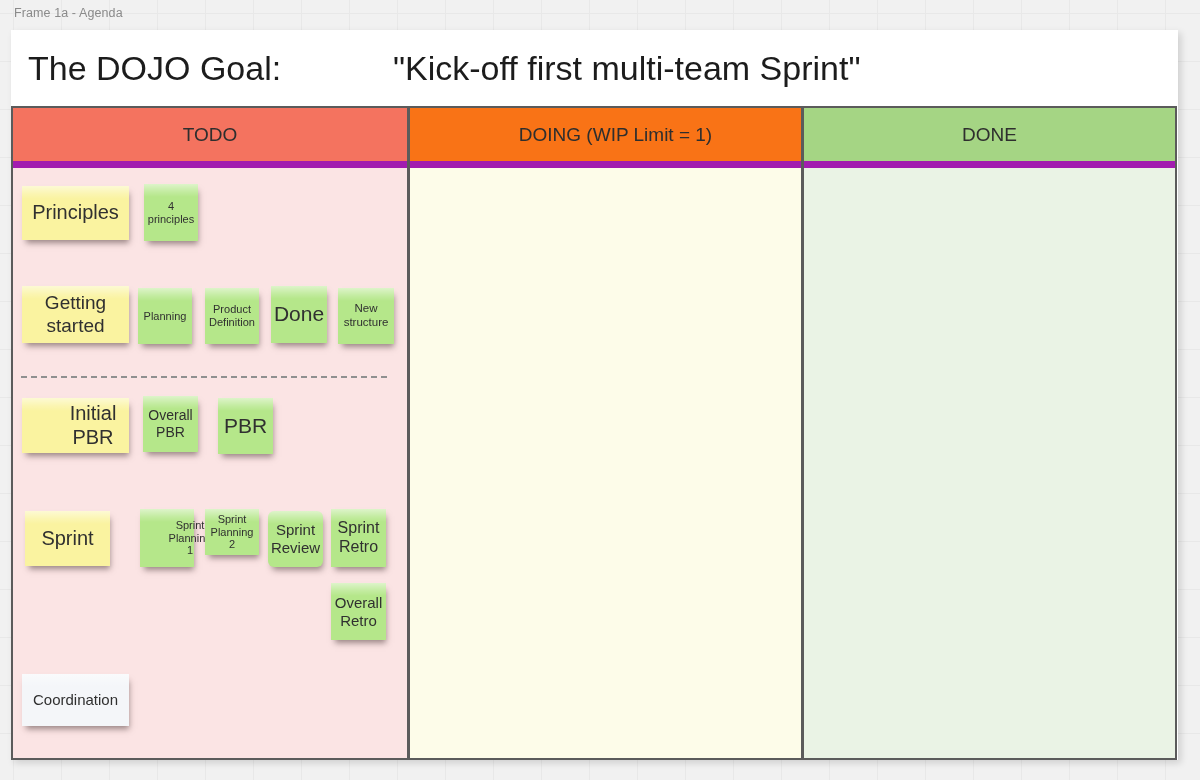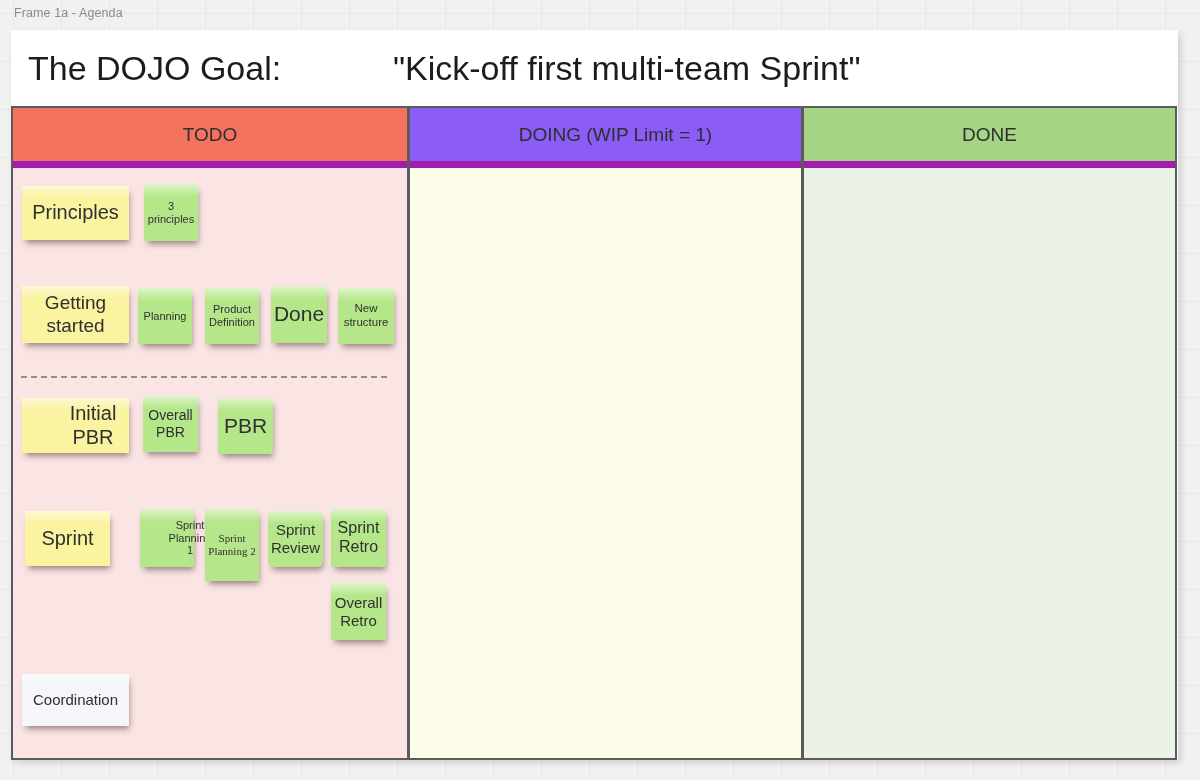--- a/index.html
+++ b/index.html
@@ -75,21 +75,21 @@
   .s-newstruct     { left:325px; top:120px; width:56px;  height:56px; font-size:11.5px; }
   .todo-divider {
     position:absolute; left:8px; top:208px; width:366px; height:0;
     border-top:2px dashed #8f8f8f;
   }
   .s-initialpbr    { left:9px;   top:230px; width:107px; height:55px; font-size:20px; }
   .s-overallpbr    { left:130px; top:228px; width:55px;  height:56px; font-size:14px; }
   .s-pbr           { left:205px; top:230px; width:55px;  height:56px; font-size:21px; }
   .s-sprint        { left:12px;  top:343px; width:85px; height:55px; font-size:20px; }
   .s-sp1           { left:127px; top:341px; width:54px;  height:58px; font-size:11px; }
-  .s-sp2           { left:192px; top:341px; width:54px;  height:72px; font-size:11px;font-family:Liberation Serif, serif; }
+  .s-sp2           { left:192px; top:341px; width:54px;  height:46px; font-size:11px; }
   .s-spreview      { left:255px; top:343px; width:55px;  height:56px; font-size:15px; }
   .s-spretro       { left:318px; top:341px; width:55px;  height:58px; font-size:16px; }
   .s-overallretro  { left:318px; top:415px; width:55px;  height:57px; font-size:15px; }
   .s-coordination  { left:9px;   top:506px; width:107px; height:52px; font-size:15px; }
 </style>
 </head>
 <body>
 
 <div class="canvas">
 
@@ -103,42 +103,42 @@
     </div>
 
     <div class="columns">
 
       <div class="col col-todo">
         <div class="col-header" style="background-color: rgb(244, 115, 95);">
           <span>TODO</span>
         </div>
         <div class="col-body" style="background-color: rgb(251, 228, 228);">
           <div class="sticky s-principles" style="background-color: rgb(250, 243, 160);">Principles</div>
-          <div class="sticky s-3principles" style="background-color: rgb(181, 231, 138);">3 principles</div>
+          <div class="sticky s-3principles" style="background-color: rgb(181, 231, 138);">4 principles</div>
           <div class="sticky s-getting" style="background-color: rgb(250, 243, 160);">Getting started</div>
           <div class="sticky s-education" style="background-color: rgb(181, 231, 138);">Planning</div>
           <div class="sticky s-proddef" style="background-color: rgb(181, 231, 138);">Product Definition</div>
           <div class="sticky s-done" style="background-color: rgb(181, 231, 138);">Done</div>
           <div class="sticky s-newstruct" style="background-color: rgb(181, 231, 138);">New structure</div>
           <div class="todo-divider"></div>
           <div class="sticky s-initialpbr" style="background-color: rgb(250, 243, 160); padding-left: 37px;">Initial PBR</div>
           <div class="sticky s-overallpbr" style="background-color: rgb(181, 231, 138);">Overall PBR</div>
           <div class="sticky s-pbr" style="background-color: rgb(181, 231, 138);">PBR</div>
           <div class="sticky s-sprint" style="background-color: rgb(250, 243, 160);">Sprint</div>
           <div class="sticky s-sp1" style="background-color: rgb(181, 231, 138); padding-left: 48px;">Sprint Planning 1</div>
           <div class="sticky s-sp2" style="background-color: rgb(181, 231, 138);">Sprint Planning 2</div>
           <div class="sticky s-spreview" style="background-color: rgb(181, 231, 138); border-radius: 6px;">Sprint Review</div>
           <div class="sticky s-spretro" style="background-color: rgb(181, 231, 138);">Sprint Retro</div>
           <div class="sticky s-overallretro" style="background-color: rgb(181, 231, 138);">Overall Retro</div>
           <div class="sticky s-coordination" style="background-color: rgb(244, 246, 249);">Coordination</div>
         </div>
       </div>
 
       <div class="col col-doing">
-        <div class="col-header" style="background-color: #8b5cf6; padding-left: 20px;">
+        <div class="col-header" style="background-color: #f97316; padding-left: 20px;">
           <span>DOING (WIP Limit = 1)</span>
         </div>
         <div class="col-body" style="background-color: rgb(253, 252, 233);"></div>
       </div>
 
       <div class="col col-done">
         <div class="col-header" style="background-color: rgb(165, 213, 132);">
           <span>DONE</span>
         </div>
         <div class="col-body" style="background-color: rgb(234, 243, 229);"></div>

